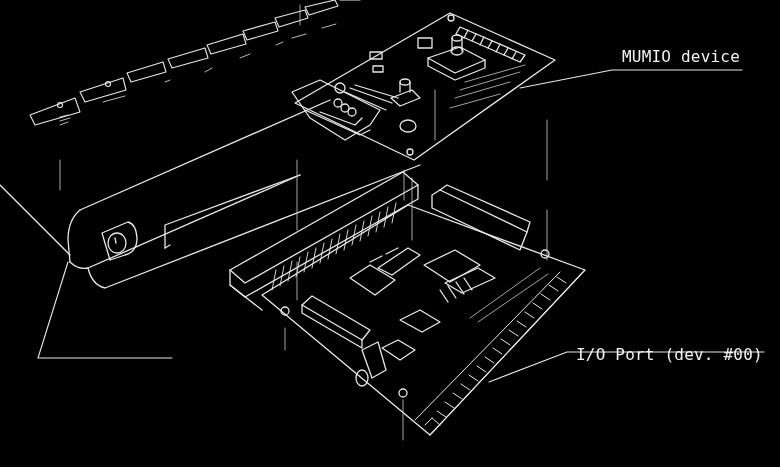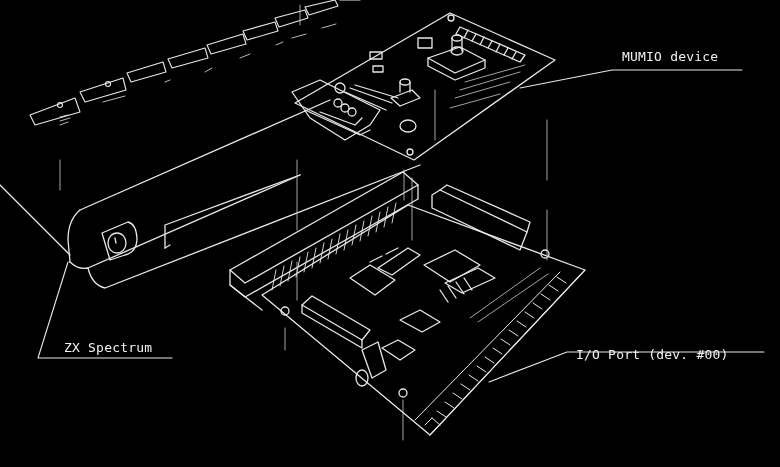--- a/index.html
+++ b/index.html
@@ -3,21 +3,21 @@
 <meta charset="utf-8">
 <style>
   html, body { margin: 0; padding: 0; background: #000; }
   body { width: 780px; height: 467px; overflow: hidden; position: relative; }
   #stage { position: absolute; left: 0; top: 0; width: 780px; height: 467px; background: #000; }
   svg.sketch { position: absolute; left: 0; top: 0; }
   .label {
     position: absolute;
     color: #f2f2f2;
     font-family: "DejaVu Sans Mono", "Liberation Mono", monospace;
-    font-size: 13px;
+    font-size: 16px;
     line-height: 18px;
     white-space: nowrap;
     letter-spacing: 0.2px;
     padding-left: 8px;
   }
   #lbl-mumio { left: 614px; top: 48px; }
   #lbl-zx { left: 56px; top: 339px; }
   #lbl-io { left: 568px; top: 346px; }
 </style>
 </head>
@@ -169,15 +169,14 @@
       <path d="M547 210 L547 260"></path>
       <path d="M435 90 L435 140"></path>
       <path d="M403 400 L403 440"></path>
       <path d="M285 328 L285 350"></path>
       <path d="M60 160 L60 190"></path>
       <path d="M300 5 L300 25"></path>
     </g>
   </svg>
 
   <div id="lbl-mumio" class="label">MUMIO device</div>
-  <div id="lbl-zx" class="label">ZX Spectrum</div>
   <div id="lbl-io" class="label">I/O Port (dev. #00)</div>
 </div>
 
 </body></html>

